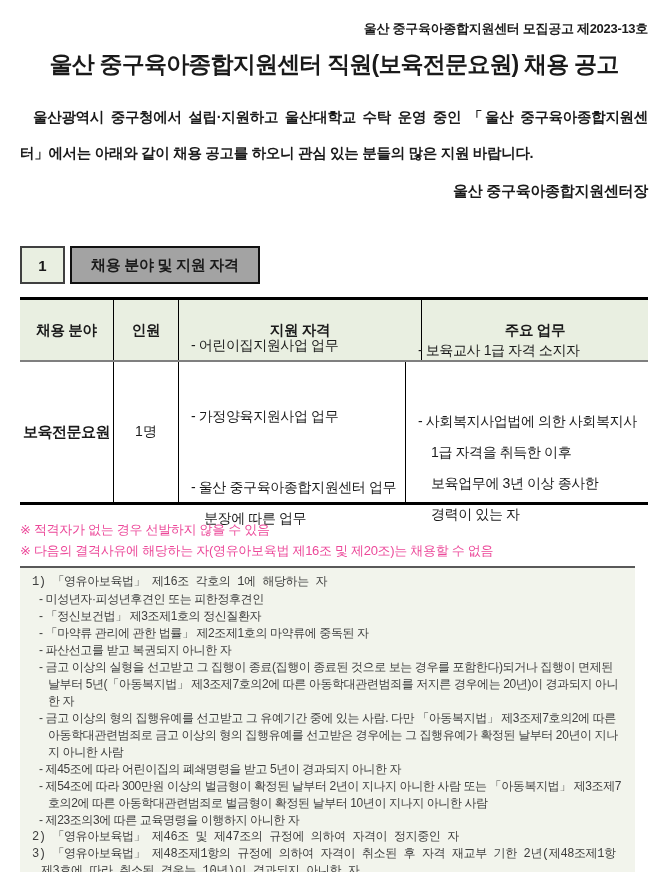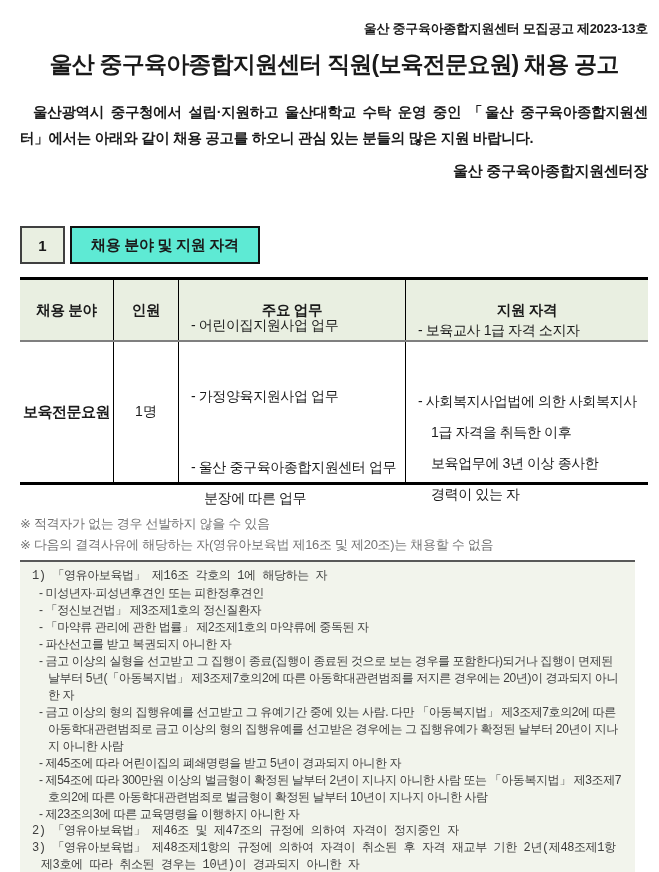--- a/index.html
+++ b/index.html
@@ -10,50 +10,50 @@
     padding:20px 11px 8px 20px;
     background:#ffffff;
     overflow:hidden;
     font-family:"Liberation Sans","DejaVu Sans",sans-serif;
     color:#1a1a1a;
     word-break:keep-all;
     overflow-wrap:break-word;
   }
   .doc-number{ font-size:13px; font-weight:700; text-align:right; letter-spacing:-0.3px; }
   .title{ margin-top:11px; font-size:23px; font-weight:700; text-align:center; letter-spacing:-0.8px; }
-  .intro{ margin-top:19px; font-size:14.5px; font-weight:600; line-height:26px; text-align:justify; text-indent:13px; letter-spacing:-0.3px; word-break:normal; }
+  .intro{ margin-top:19px; font-size:14.5px; font-weight:600; line-height:36px; text-align:justify; text-indent:13px; letter-spacing:-0.3px; word-break:normal; }
   .date-line{ margin-top:6px; font-size:15px; font-weight:700; text-align:right; }
   .signature{ margin-top:11px; font-size:15px; font-weight:700; text-align:right; letter-spacing:-0.3px; }
 
   .section-header{ margin-top:45px; display:flex; align-items:stretch; gap:5px; }
   .sec-num{
     width:45px; height:38px; background:#e9efe1; border:2px solid #404040;
     display:flex; align-items:center; justify-content:center;
     font-size:15px; font-weight:700;
   }
   .sec-title{
-    height:38px; border:2px solid #111; background:#5eead4; padding:0 19px;
+    height:38px; border:2px solid #111; background:#a3a3a3; padding:0 19px;
     display:flex; align-items:center; font-size:15px; font-weight:700; letter-spacing:-0.3px;
   }
 
   .recruit-table{ margin-top:13px; width:628px; border-top:3px solid #000; border-bottom:3px solid #000; }
   .t-row{ display:flex; }
   .t-head{ background:#e9efe1; border-bottom:2px solid #7f7f7f; height:62px; }
   .t-body{ height:140px; }
   .t-cell{ display:flex; flex-direction:column; justify-content:center; }
   .c1{ width:93px; } .c2{ width:65px; } .c3{ width:227px; } .c4{ width:243px; }
   .c2,.c3,.c4{ border-left:1.5px solid #000; }
   .t-head .t-cell{ align-items:center; font-size:14.5px; font-weight:700; letter-spacing:-0.3px; }
   .cell-center{ align-items:center; }
   .field-name{ font-size:15px; font-weight:700; letter-spacing:-0.5px; }
   .count-val{ font-size:14px; }
   .list-cell{ padding:6px 6px 6px 12px; font-size:14px; line-height:31px; letter-spacing:-0.4px;gap:40px; }
   .hang{ padding-left:13px; text-indent:-13px; }
 
-  .notes{ margin-top:28px; font-size:13px; line-height:21px; color:#737373; letter-spacing:-0.3px; }
+  .notes{ margin-top:14px; font-size:13px; line-height:21px; color:#ec4899; letter-spacing:-0.3px; }
 
   .dq-box{
     margin-top:5px; width:615px;
     background:#f2f4ec;
     border-top:2px solid #595959;
     border-bottom:3px solid #555e6b;
     padding:6px 8px 7px 12px;
     font-size:12px; line-height:17px; color:#3d3d3d; letter-spacing:-0.4px;
     word-break:normal;
   }
@@ -76,22 +76,22 @@
 
   <div class="section-header">
     <div class="sec-num">1</div>
     <div class="sec-title">채용 분야 및 지원 자격</div>
   </div>
 
   <div class="recruit-table">
     <div class="t-row t-head">
       <div class="t-cell c1">채용 분야</div>
       <div class="t-cell c2">인원</div>
+      <div class="t-cell c4">지원 자격</div>
       <div class="t-cell c3">주요 업무</div>
-      <div class="t-cell c4">지원 자격</div>
     </div>
     <div class="t-row t-body">
       <div class="t-cell c1 cell-center">
         <span class="field-name">보육전문요원</span>
       </div>
       <div class="t-cell c2 cell-center">
         <span class="count-val">1명</span>
       </div>
       <div class="t-cell c3 list-cell">
         <div class="hang">- 어린이집지원사업 업무</div>

